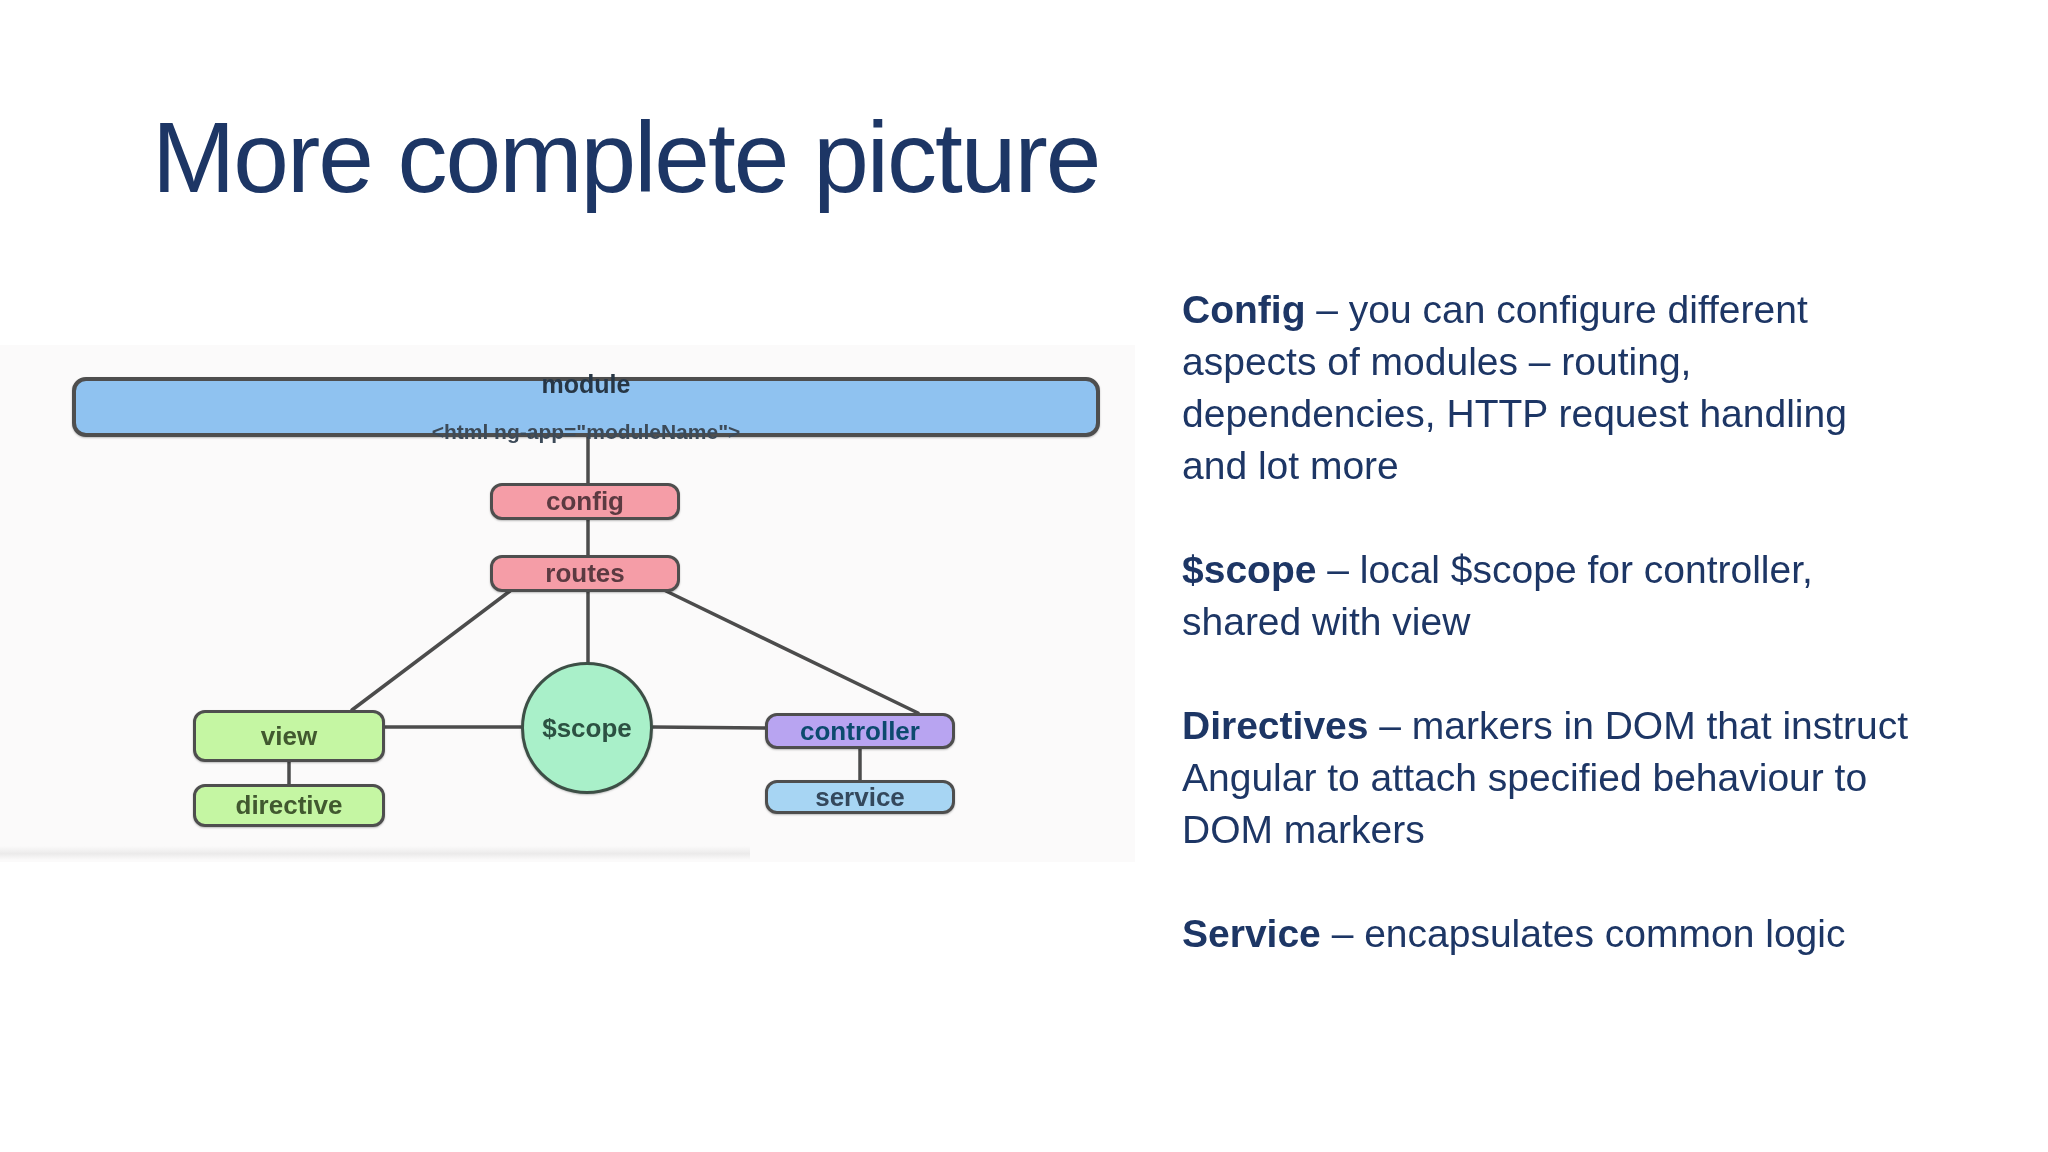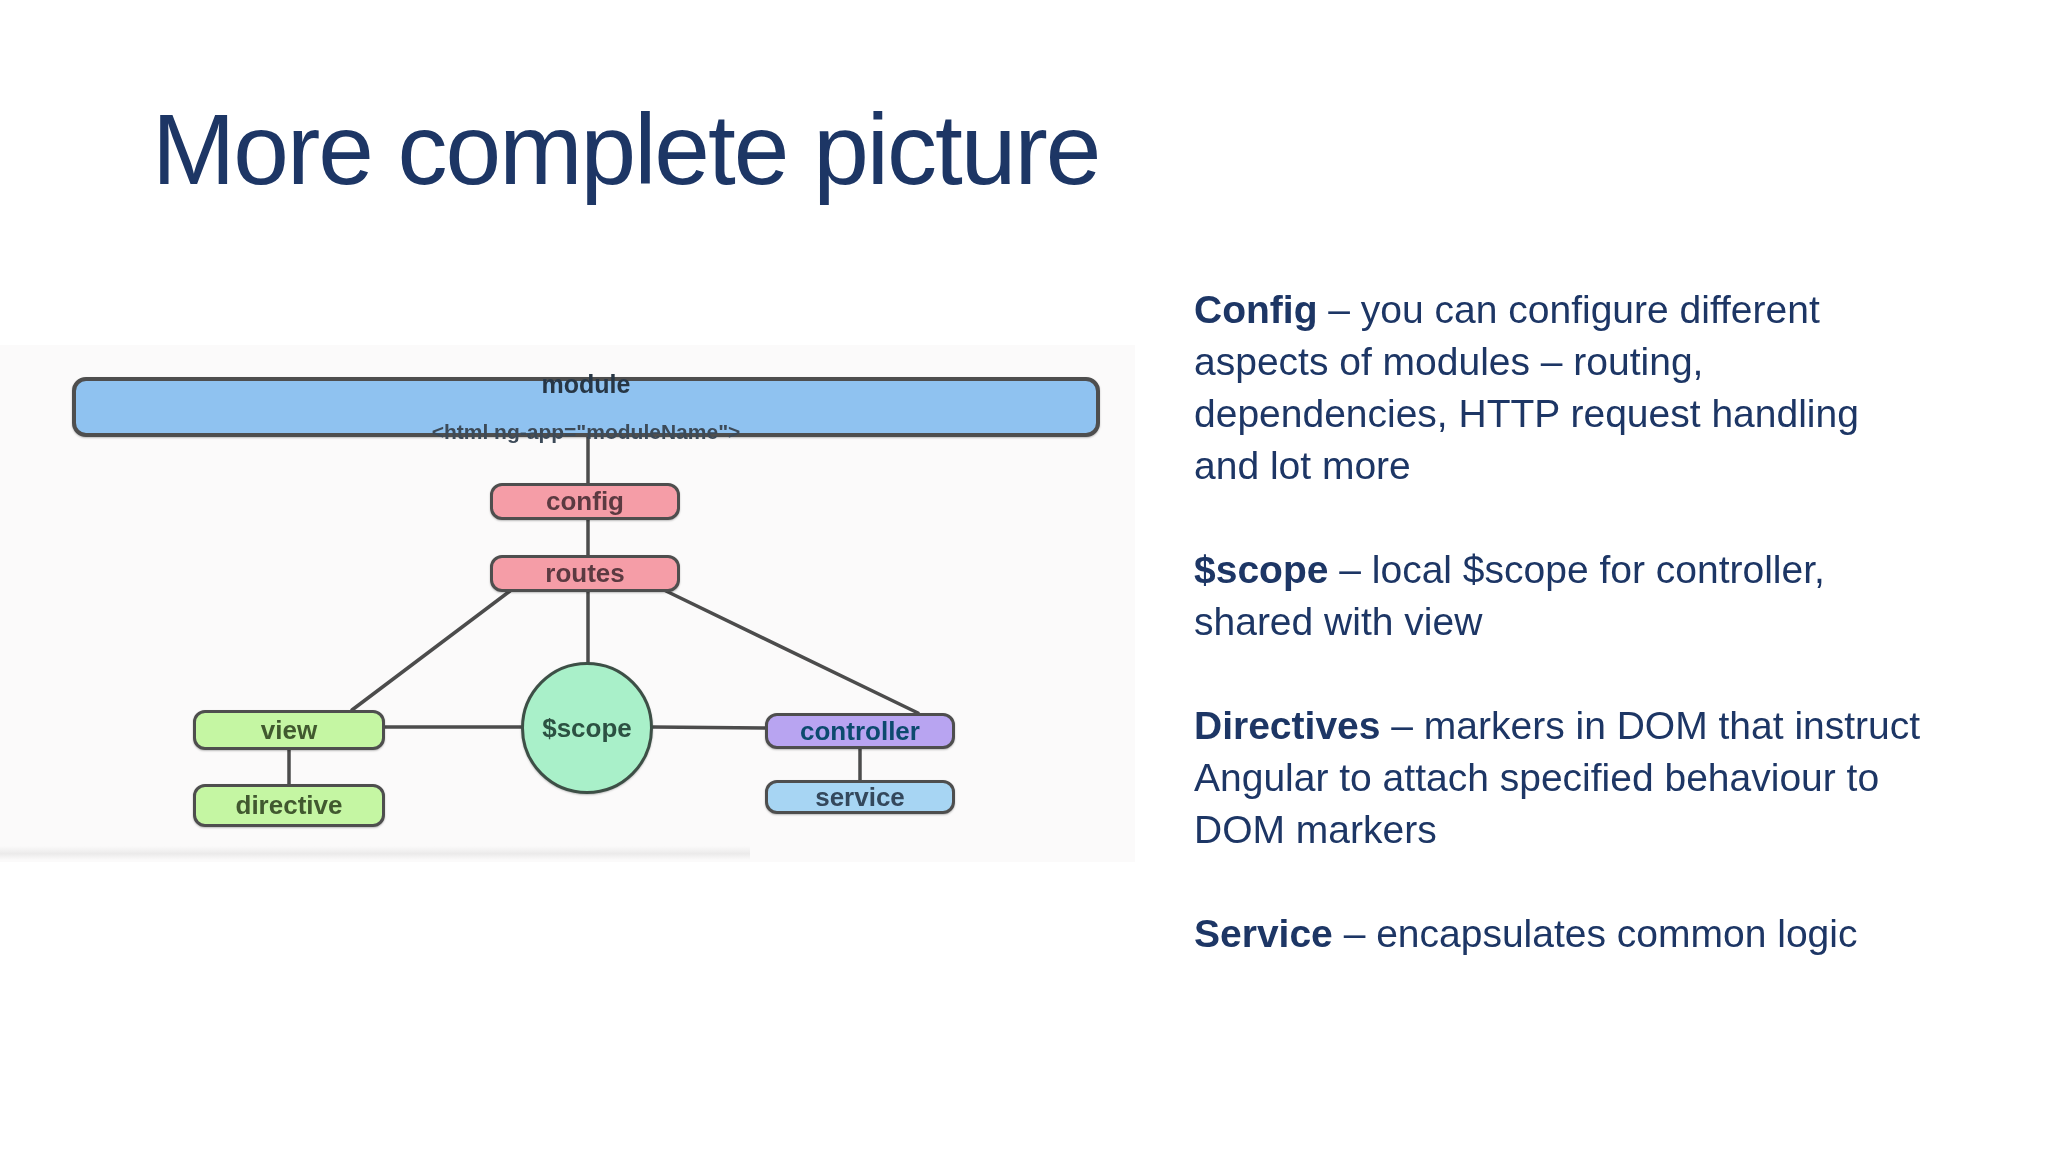--- a/index.html
+++ b/index.html
@@ -6,21 +6,21 @@
   .slide{
     position:relative;
     width:2048px;height:1152px;
     background:#ffffff;
     overflow:hidden;
     font-family:"Liberation Sans", sans-serif;
   }
   
   .title{
     position:absolute;
-    left:152px;top:92px;
+    left:152px;top:100px;
     font-size:100px;
     font-weight:300;
     letter-spacing:-2px;
     color:#1d3665;
     white-space:nowrap;
   }
   
   .diagram{
     position:absolute;
     left:0;top:345px;
@@ -43,21 +43,21 @@
   }
   .node-module{
     left:72px;top:32px;width:1028px;height:60px;
     border-radius:14px;border-width:4px;
     color:#273645;line-height:1.05;
   }
   .node-module .main{font-size:25px;}
   .node-module .sub{font-size:21px;color:#3c4a58;}
   .node-config{left:490px;top:138px;width:190px;height:37px;font-size:26px;color:#5b3a41;}
   .node-routes{left:490px;top:210px;width:190px;height:37px;font-size:26px;color:#5b3a41;}
-  .node-view{left:193px;top:365px;width:192px;height:40px;font-size:26px;color:#41592f;}
+  .node-view{left:193px;top:365px;width:192px;height:52px;font-size:26px;color:#41592f;}
   .node-directive{left:193px;top:439px;width:192px;height:43px;font-size:26px;color:#41592f;}
   .node-controller{left:765px;top:368px;width:190px;height:36px;font-size:26px;color:#0c4a6e;}
   .node-service{left:765px;top:435px;width:190px;height:34px;font-size:26px;color:#34485c;}
   .node-scope{
     left:521px;top:317px;width:132px;height:132px;
     border-radius:50%;font-size:26px;color:#2c5142;
     border-color:#3d4f46;
   }
   .smudge{
     position:absolute;left:0;top:501px;width:750px;height:14px;
@@ -65,21 +65,21 @@
   }
   
   .defs{
     position:absolute;
     left:1178px;top:284px;
     width:810px;
     color:#1d3665;
     font-size:39px;
     line-height:52px;
   }
-  .defs p{margin:0 0 52px 16px;}
+  .defs p{margin:0 0 52px 4px;}
   .defs .term{font-weight:bold;}
 </style>
 </head>
 <body>
 
 <div class="slide">
 
   <div class="title">More complete picture</div>
 
   <div class="diagram">

